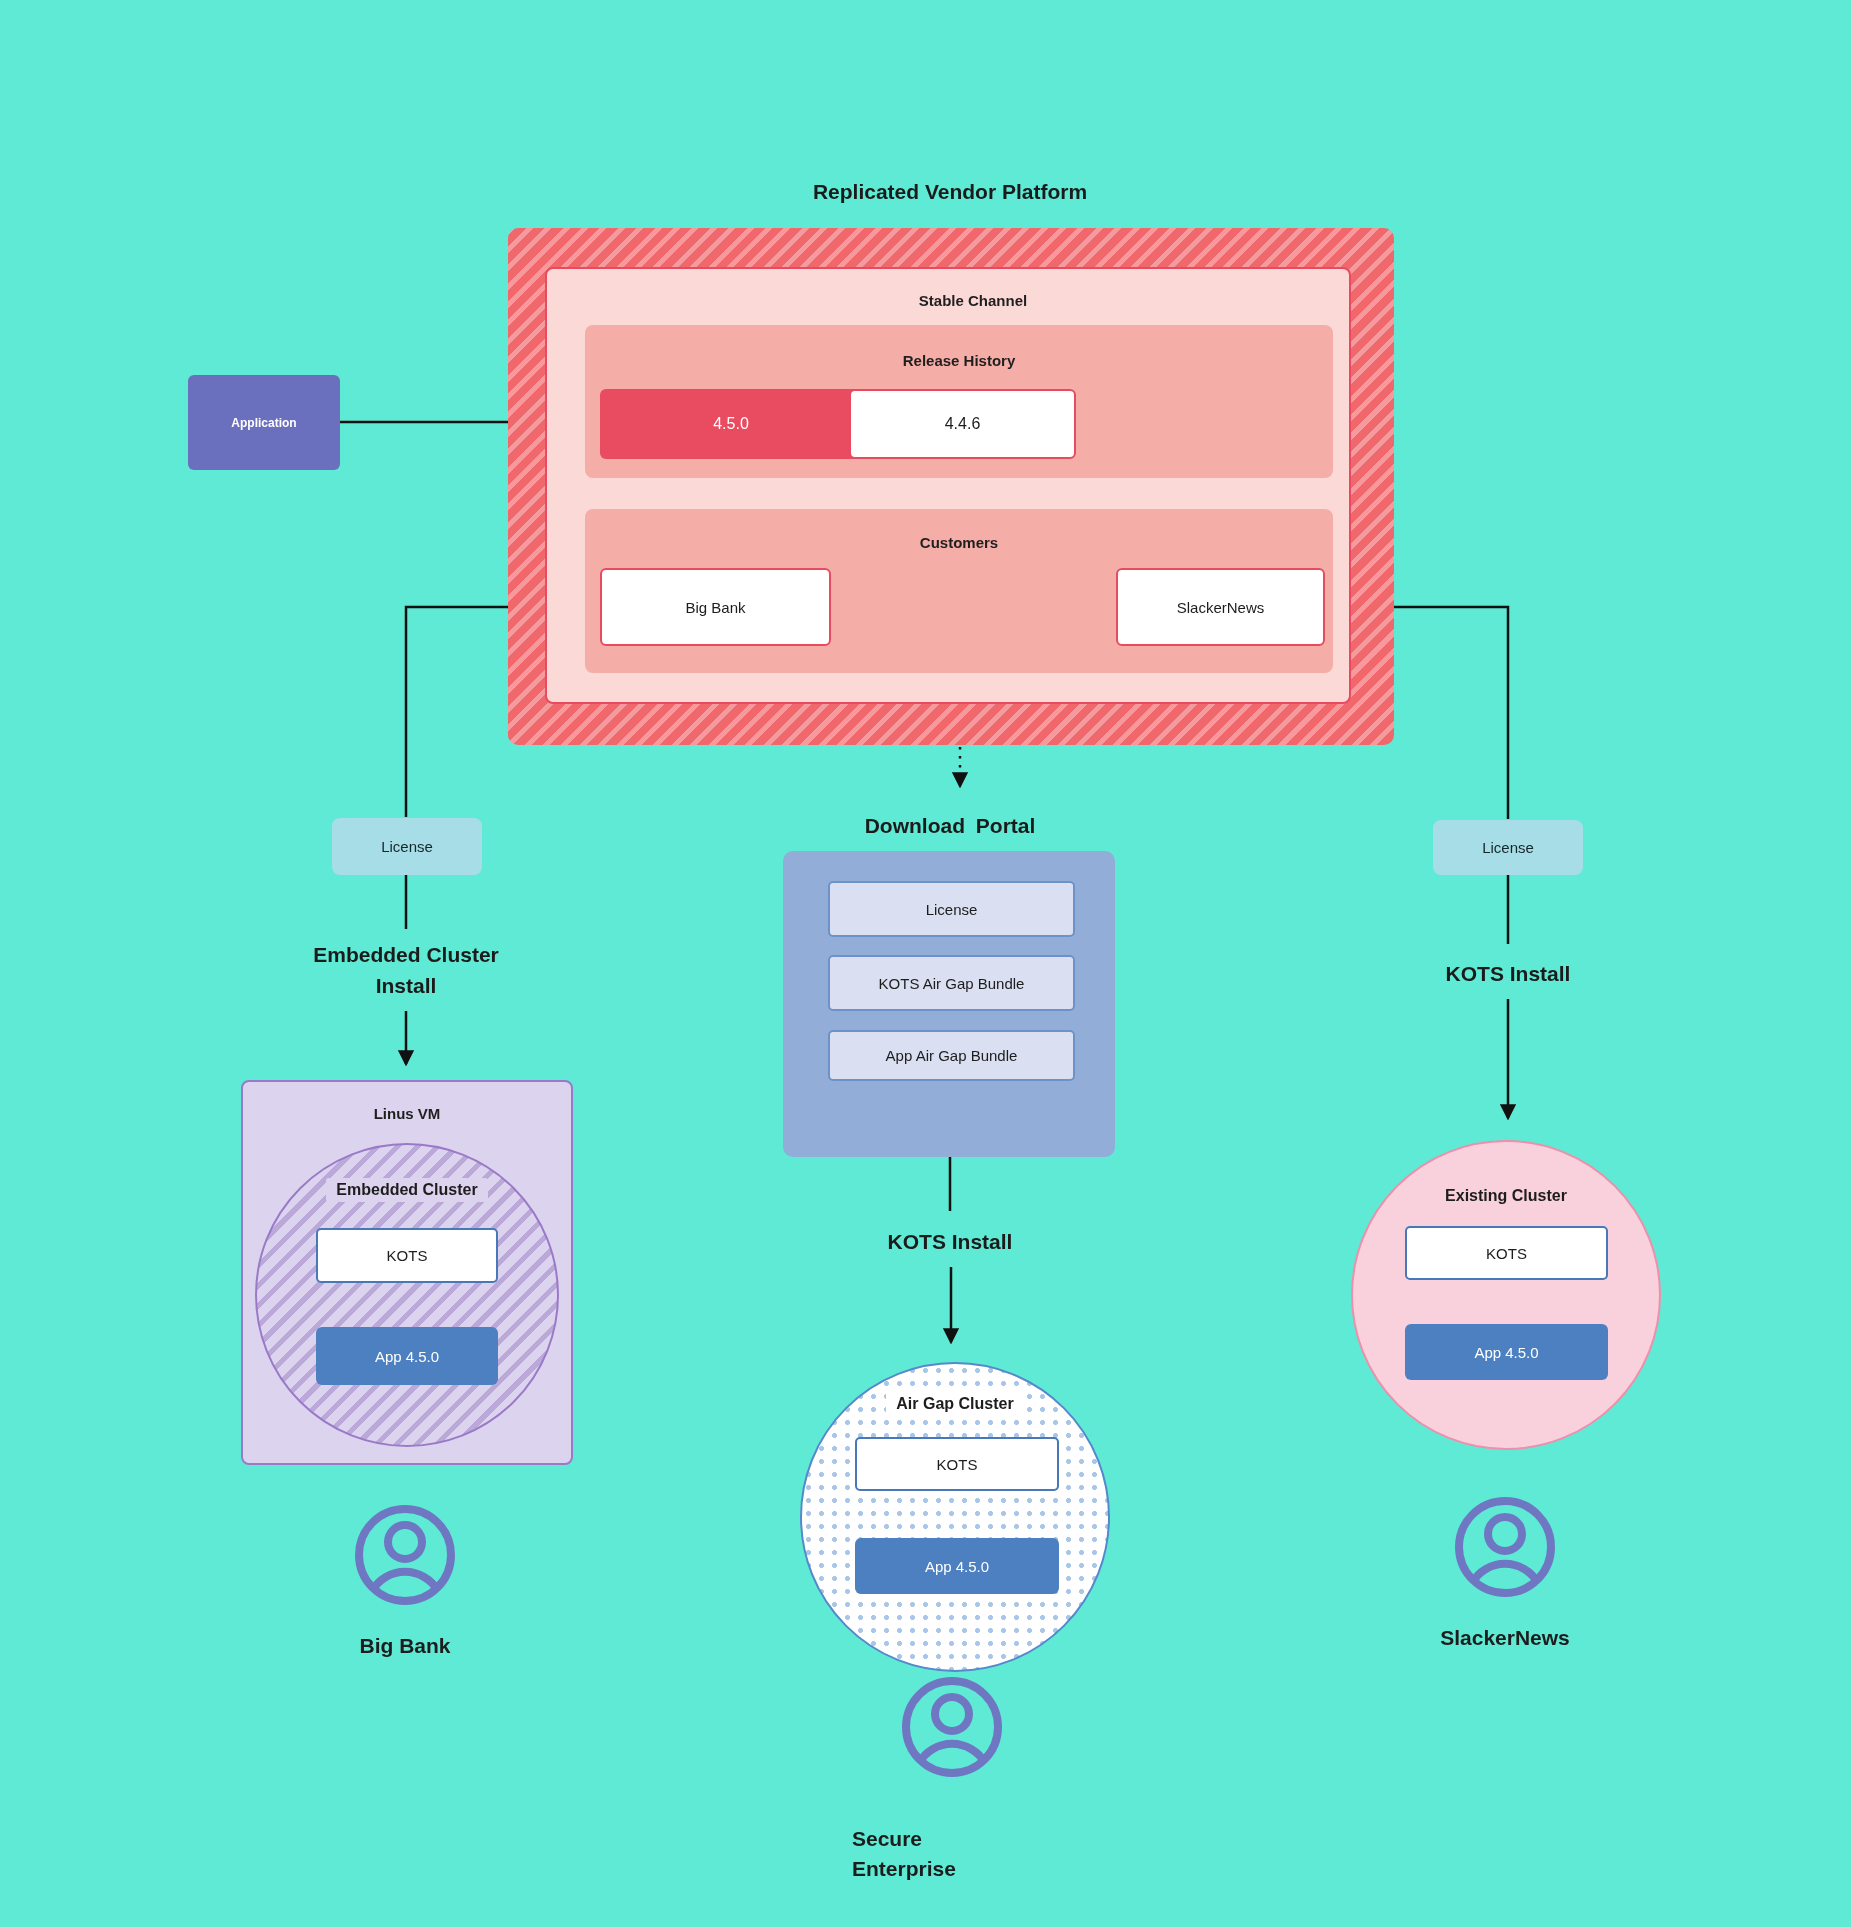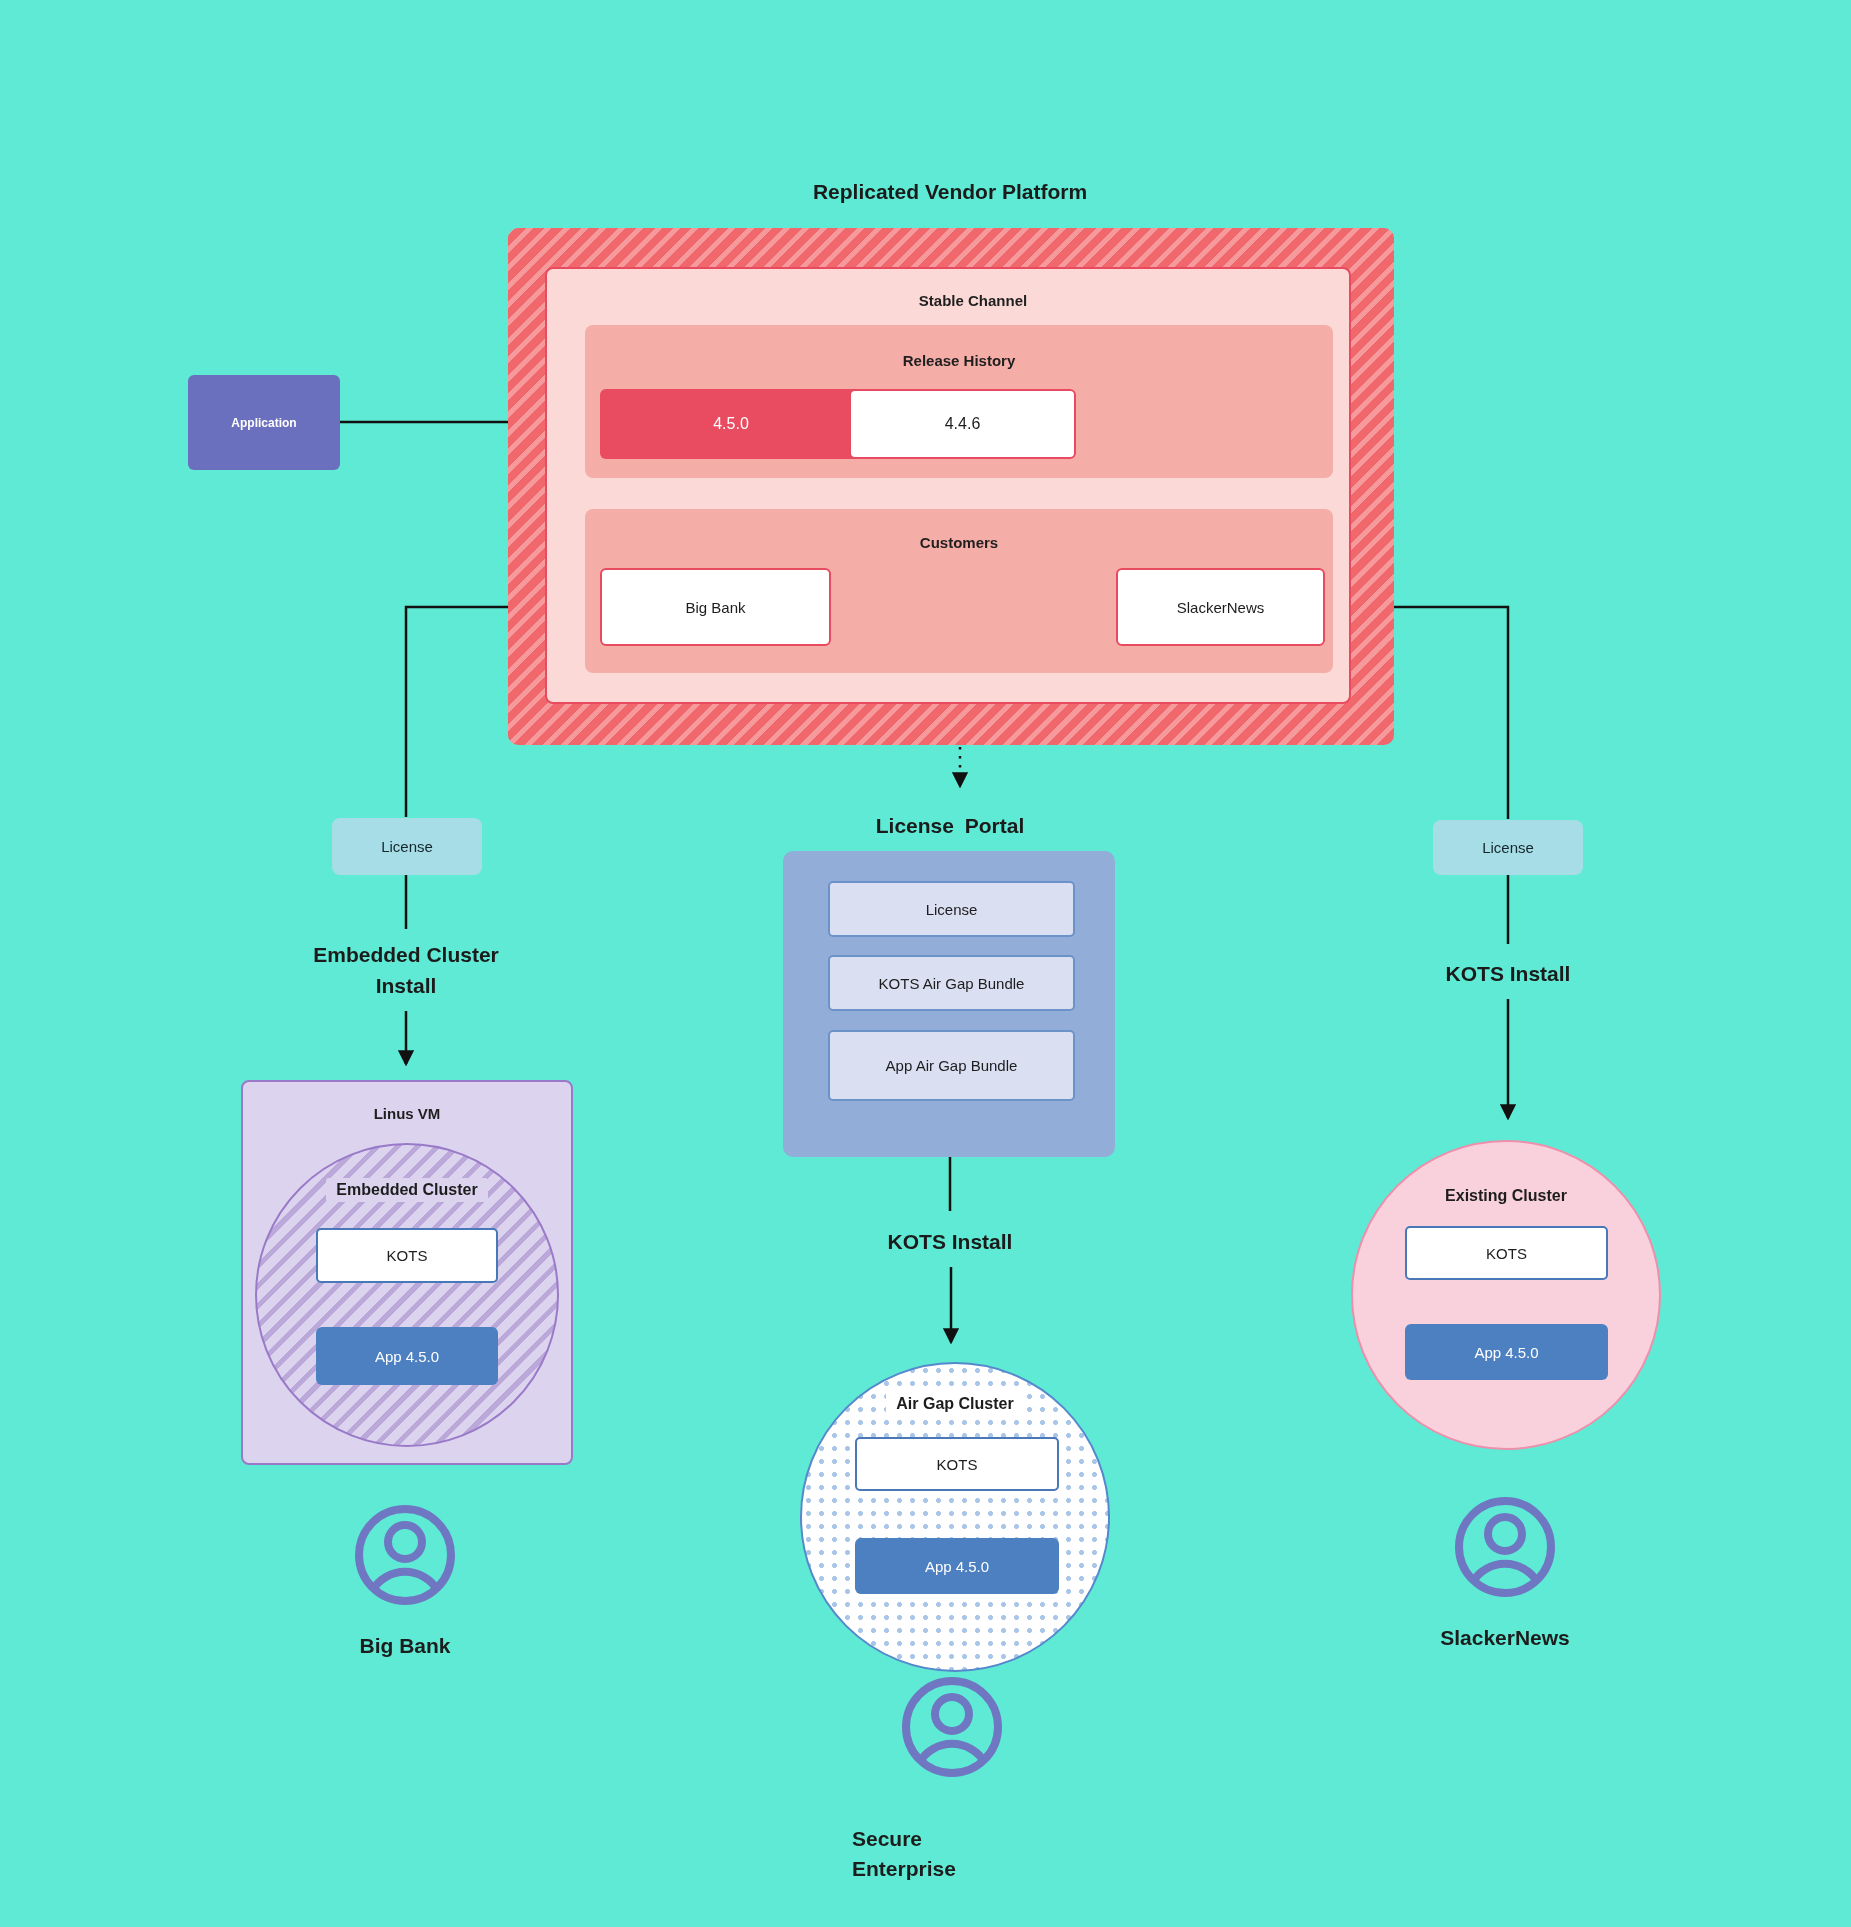--- a/index.html
+++ b/index.html
@@ -107,25 +107,25 @@
   <div class="abs center kots-box" style="left:316px;top:1228px;width:182px;height:55px;">KOTS</div>
   <div class="abs center app-ver" style="left:316px;top:1327px;width:182px;height:58px;">App 4.5.0</div>
 
   <svg class="abs" style="left:350px;top:1500px;" width="110" height="110" viewBox="-55 -55 110 110">
     <circle r="46" fill="none" stroke="#7077c2" stroke-width="8"></circle>
     <circle cy="-13" r="17" fill="none" stroke="#7077c2" stroke-width="8"></circle>
     <path d="M -33 36 A 38 38 0 0 1 33 36" fill="none" stroke="#7077c2" stroke-width="8"></path>
   </svg>
   <div class="abs center user-label" style="left:285px;top:1632px;width:240px;height:28px;">Big Bank</div>
 
-  <div class="abs center flow-label" style="left:790px;top:810px;width:320px;height:30px;word-spacing:5px;">License Portal</div>
+  <div class="abs center flow-label" style="left:790px;top:810px;width:320px;height:30px;word-spacing:5px;">Download Portal</div>
   <div class="abs portal" style="left:783px;top:851px;width:332px;height:306px;"></div>
   <div class="abs center bundle" style="left:828px;top:881px;width:247px;height:56px;">License</div>
   <div class="abs center bundle" style="left:828px;top:955px;width:247px;height:56px;">KOTS Air Gap Bundle</div>
-  <div class="abs center bundle" style="left:828px;top:1030px;width:247px;height:71px;">App Air Gap Bundle</div>
+  <div class="abs center bundle" style="left:828px;top:1030px;width:247px;height:51px;">App Air Gap Bundle</div>
   <div class="abs center flow-label" style="left:810px;top:1226px;width:280px;height:30px;">KOTS Install</div>
 
   <div class="abs circle ag-circle"></div>
   <div class="abs center circle-label" style="left:800px;top:1392px;width:310px;height:24px;">
     <span class="pad" style="background:#ffffff;">Air Gap Cluster</span>
   </div>
   <div class="abs center kots-box" style="left:855px;top:1437px;width:204px;height:54px;">KOTS</div>
   <div class="abs center app-ver" style="left:855px;top:1538px;width:204px;height:56px;">App 4.5.0</div>
 
   <svg class="abs" style="left:897px;top:1672px;" width="110" height="110" viewBox="-55 -55 110 110">

